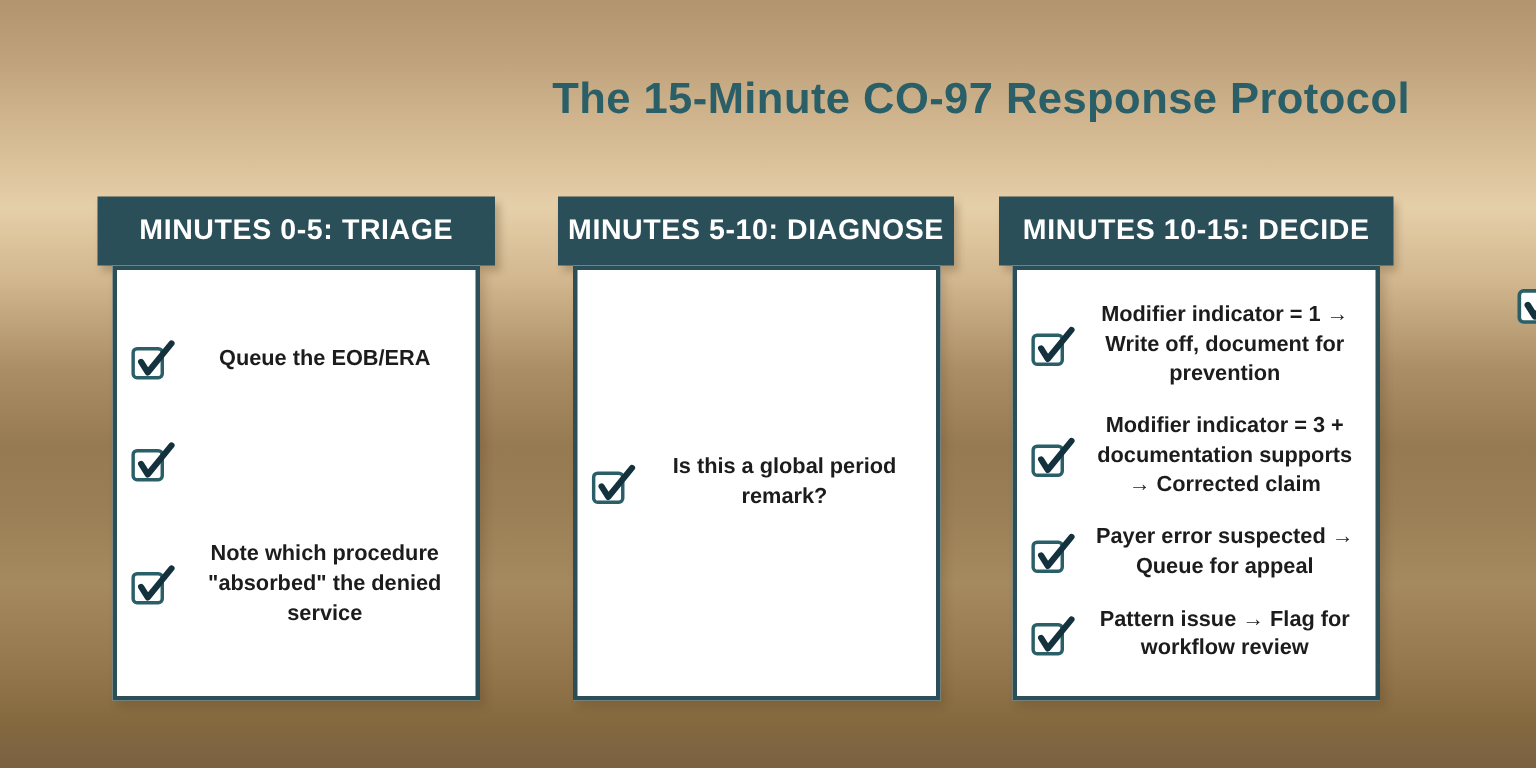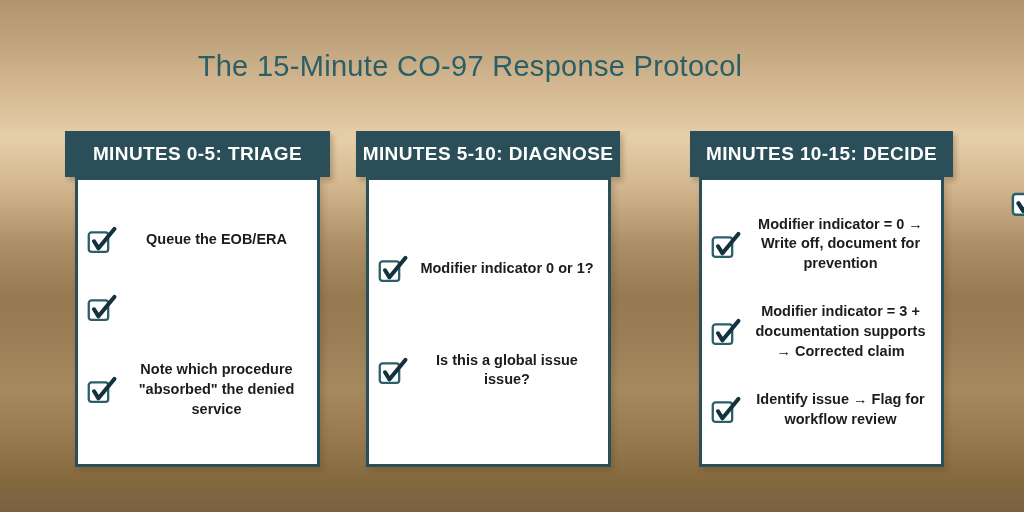--- a/index.html
+++ b/index.html
@@ -19,30 +19,30 @@
       #9a7e55 66%,
       #a5895f 76%,
       #97794f 86%,
       #84693f 94%,
       #7a6142 100%);
   }
   .title{
     position:absolute;
     top:50px;left:0;right:84px;
     margin:0;
-    text-align:center;
+    text-align:right;
     font-size:29px;
-    font-weight:normal;
+    font-weight:bold;
     letter-spacing:0.3px;
     color:#2a5f68;
   }
   .column{position:absolute;top:131px;width:265px;}
   .col-1{left:65px;}
-  .col-2{left:356px;width:264px;}
-  .col-3{left:690px;width:263px;}
+  .col-2{left:372px;width:264px;}
+  .col-3{left:666px;width:263px;}
   .col-header{
     height:46px;
     background:#2a4f59;
     display:flex;align-items:center;justify-content:center;
     color:#ffffff;
     font-weight:bold;
     font-size:19px;
     letter-spacing:0.4px;
     box-shadow:3px 4px 5px rgba(60,40,10,0.25);
     text-align:right;
@@ -125,65 +125,65 @@
       <span>MINUTES 5-10: DIAGNOSE</span>
     </header>
     <div class="card">
       <div class="item">
         <span class="cb">
           <svg width="30" height="29" viewBox="0 0 34 32">
               <rect x="2" y="8" width="22" height="22" rx="3" fill="#ffffff" stroke="#2a5f68" stroke-width="2.6"></rect>
               <path d="M8 18 L13 26 L31 4" fill="none" stroke="#13323d" stroke-width="4.6" stroke-linecap="round" stroke-linejoin="round"></path>
             </svg>
         </span>
-        <span class="txt">Modifier indicator 0 or 1?</span>
-      </div>
-      <div class="item">
-        <span class="cb">
-          <svg width="30" height="29" viewBox="0 0 34 32">
-              <rect x="2" y="8" width="22" height="22" rx="3" fill="#ffffff" stroke="#2a5f68" stroke-width="2.6"></rect>
-              <path d="M8 18 L13 26 L31 4" fill="none" stroke="#13323d" stroke-width="4.6" stroke-linecap="round" stroke-linejoin="round"></path>
-            </svg>
-        </span>
-        <span class="txt">Is this a global issue issue?</span>
+        <span class="txt">Is this a global period remark?</span>
       </div>
     </div>
   </section>
 
   <section class="column col-3">
     <header class="col-header">
       <span>MINUTES 10-15: DECIDE</span>
     </header>
     <div class="card">
       <div class="item">
         <span class="cb">
           <svg width="30" height="29" viewBox="0 0 34 32">
               <rect x="2" y="8" width="22" height="22" rx="3" fill="#ffffff" stroke="#2a5f68" stroke-width="2.6"></rect>
               <path d="M8 18 L13 26 L31 4" fill="none" stroke="#13323d" stroke-width="4.6" stroke-linecap="round" stroke-linejoin="round"></path>
             </svg>
         </span>
-        <span class="txt">Modifier indicator = 0 → Write off, document for prevention</span>
+        <span class="txt">Modifier indicator = 1 → Write off, document for prevention</span>
       </div>
       <div class="item">
         <span class="cb">
           <svg width="30" height="29" viewBox="0 0 34 32">
               <rect x="2" y="8" width="22" height="22" rx="3" fill="#ffffff" stroke="#2a5f68" stroke-width="2.6"></rect>
               <path d="M8 18 L13 26 L31 4" fill="none" stroke="#13323d" stroke-width="4.6" stroke-linecap="round" stroke-linejoin="round"></path>
             </svg>
         </span>
         <span class="txt">Modifier indicator = 3 + documentation supports → Corrected claim</span>
       </div>
       <div class="item">
         <span class="cb">
           <svg width="30" height="29" viewBox="0 0 34 32">
               <rect x="2" y="8" width="22" height="22" rx="3" fill="#ffffff" stroke="#2a5f68" stroke-width="2.6"></rect>
               <path d="M8 18 L13 26 L31 4" fill="none" stroke="#13323d" stroke-width="4.6" stroke-linecap="round" stroke-linejoin="round"></path>
             </svg>
         </span>
-        <span class="txt">Identify issue → Flag for workflow review</span>
+        <span class="txt">Payer error suspected → Queue for appeal</span>
+      </div>
+      <div class="item">
+        <span class="cb">
+          <svg width="30" height="29" viewBox="0 0 34 32">
+              <rect x="2" y="8" width="22" height="22" rx="3" fill="#ffffff" stroke="#2a5f68" stroke-width="2.6"></rect>
+              <path d="M8 18 L13 26 L31 4" fill="none" stroke="#13323d" stroke-width="4.6" stroke-linecap="round" stroke-linejoin="round"></path>
+            </svg>
+        </span>
+        <span class="txt">Pattern issue → Flag for workflow review</span>
       </div>
     </div>
   </section>
 
   <span class="edge-cb">
     <svg width="32" height="31" viewBox="0 0 34 32">
         <rect x="2" y="8" width="22" height="22" rx="3" fill="#ffffff" stroke="#2a5f68" stroke-width="2.6"></rect>
         <path d="M8 18 L13 26 L31 4" fill="none" stroke="#13323d" stroke-width="4.6" stroke-linecap="round" stroke-linejoin="round"></path>
       </svg>
   </span>

